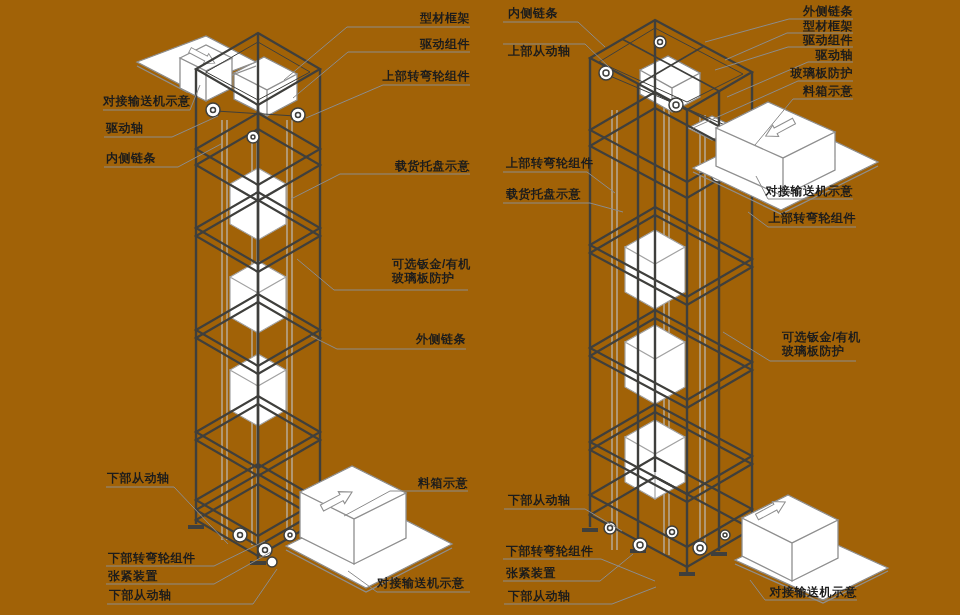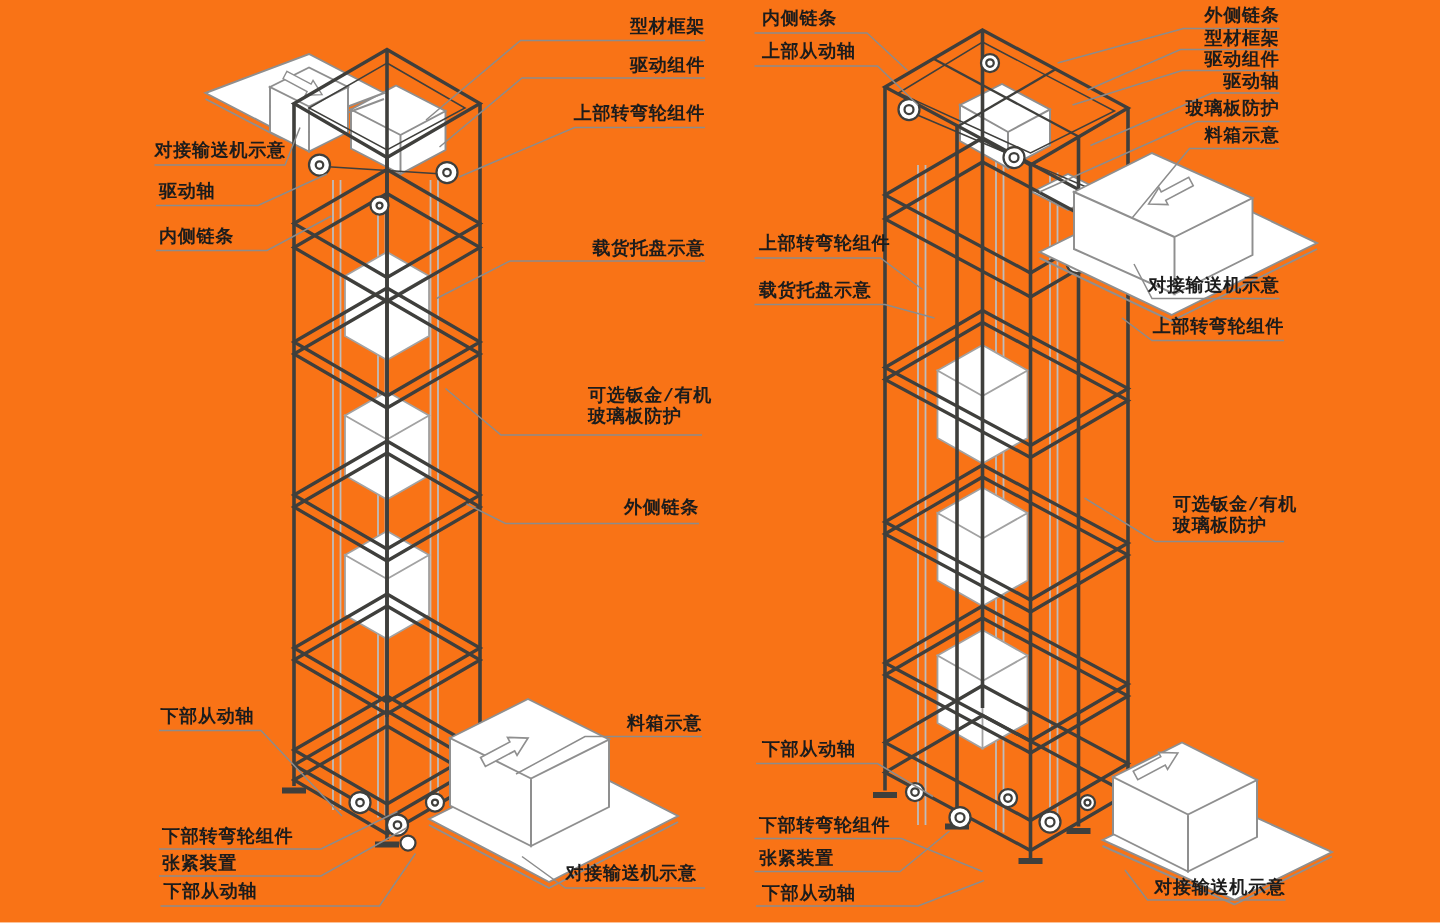--- a/index.html
+++ b/index.html
@@ -1,29 +1,29 @@
 <!DOCTYPE html>
 <html><head>
 <meta charset="utf-8">
 <style>
   html,body{margin:0;padding:0;background:#ffffff;}
-  #stage{position:relative;width:960px;height:615px;background:#f97316;overflow:hidden;
-         font-family:Liberation Mono, monospace;}
+  #stage{position:relative;width:960px;height:615px;background:#a16207;overflow:hidden;
+         font-family:Liberation Sans, sans-serif;}
   #drawing{position:absolute;left:0;top:0;}
   .lbl{position:absolute;font-size:12px;line-height:14px;font-weight:600;
        color:#1c1c1c;white-space:nowrap;letter-spacing:.5px;}
   .lbl.r{text-align:right;}
   
   .L1{right:490px;top:11px;}  .L2{right:490px;top:37px;}  .L3{right:490px;top:69px;}
   .L4{left:103px;top:94px;}   .L5{left:106px;top:121px;}  .L6{left:106px;top:151px;}
   .L7{right:490px;top:159px;} .L8{left:392px;top:257px;}  .L9{right:494px;top:332px;}
   .L10{left:107px;top:471px;} .L11{right:492px;top:476px;}.L12{left:108px;top:551px;}
   .L13{left:108px;top:569px;} .L14{left:109px;top:588px;} .L15{left:377px;top:576px;}
   
-  .R1{left:508px;top:6px;}    .R2{left:508px;top:28px;}   .R3{right:107px;top:4px;}
+  .R1{left:508px;top:6px;}    .R2{left:508px;top:44px;}   .R3{right:107px;top:4px;}
   .R4{right:107px;top:19px;}  .R5{right:107px;top:33px;}  .R6{right:107px;top:48px;}
   .R7{right:107px;top:66px;}  .R8{right:107px;top:84px;}  .R9{left:506px;top:156px;}
   .R10{left:506px;top:187px;} .R11{right:107px;top:184px;}.R12{right:104px;top:211px;}
   .R13{left:782px;top:330px;} .R14{left:508px;top:493px;} .R15{left:506px;top:544px;}
   .R16{left:506px;top:566px;} .R17{left:508px;top:589px;} .R18{right:103px;top:585px;}
 </style>
 </head>
 <body>
 
 <div id="stage">

